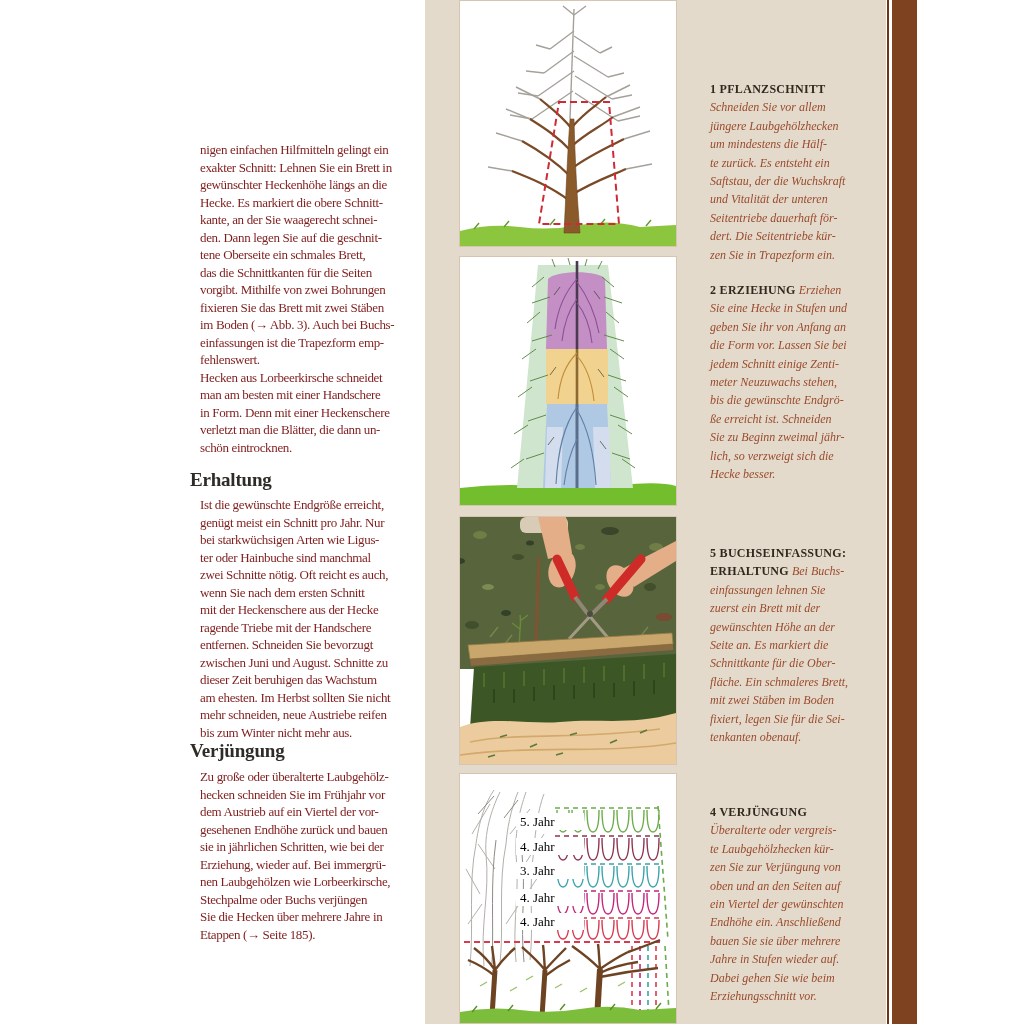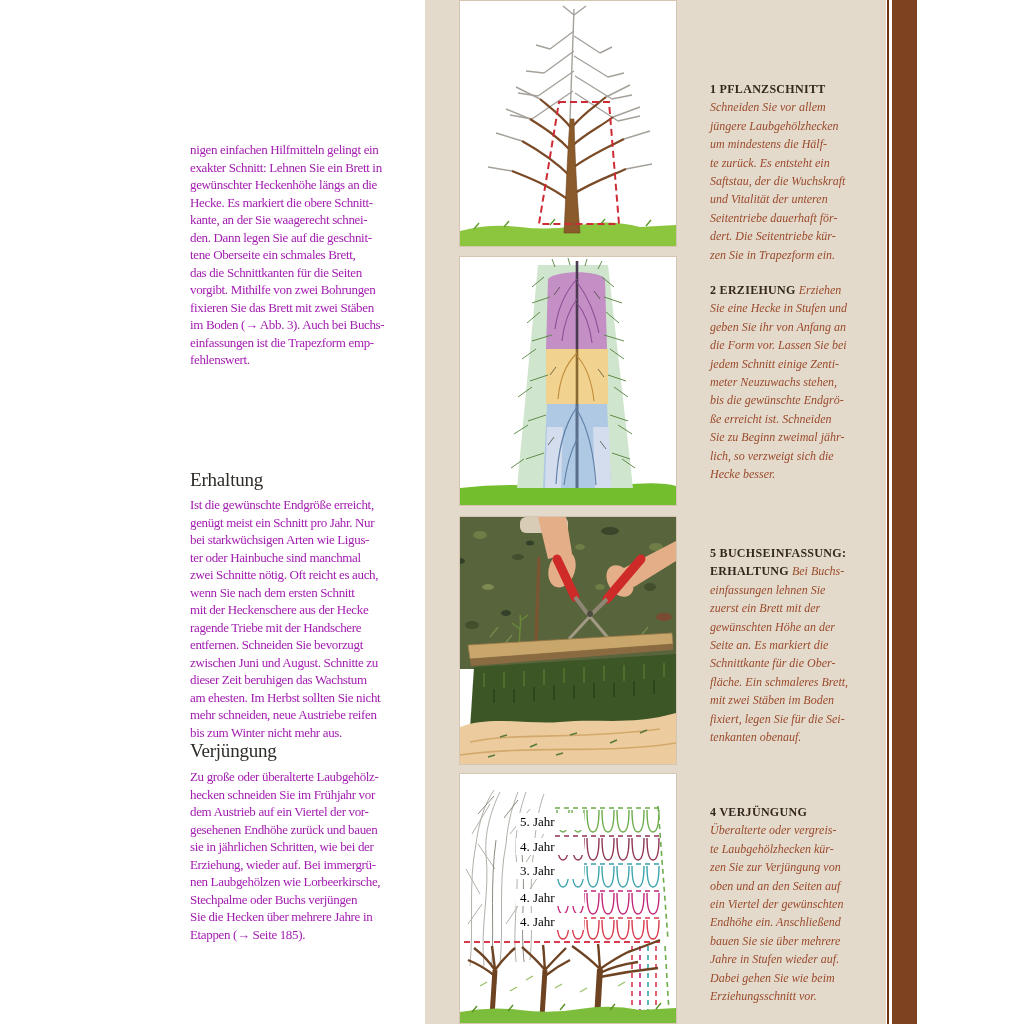--- a/index.html
+++ b/index.html
@@ -3,23 +3,23 @@
 <meta charset="utf-8">
 <style>
   html,body{margin:0;padding:0;background:#fff;}
   .page{position:relative;width:1024px;height:1024px;background:#ffffff;overflow:hidden;
         font-family:"Liberation Serif","DejaVu Serif",serif;}
   .beige{position:absolute;left:425px;top:0;width:461px;height:1024px;background:#e4dacc;}
   .pinstripe{position:absolute;left:887px;top:0;width:2px;height:1024px;background:#6e3415;}
   .brownbar{position:absolute;left:892px;top:0;width:25px;height:1024px;background:#7f4220;}
 
   
-  .col{position:absolute;left:190px;width:232px;color:#a21caf;}
+  .col{position:absolute;left:200px;width:232px;color:#7f1d1d;}
   .col p{margin:0;font-size:13px;line-height:17.5px;letter-spacing:-0.35px;white-space:pre-line;}
-  .h-sec{position:absolute;left:190px;margin:0;font-size:19px;font-weight:normal;color:#2f2c28;letter-spacing:-0.2px;}
+  .h-sec{position:absolute;left:190px;margin:0;font-size:19px;font-weight:bold;color:#2f2c28;letter-spacing:-0.2px;}
 
   
   .fig{position:absolute;left:459px;width:218px;background:#fff;border:1px solid #d6c6b1;box-sizing:border-box;}
   .fig svg{display:block;}
 
   
   .cap{position:absolute;left:710px;width:152px;white-space:pre-line;}
   .cap .t{font-weight:bold;font-size:12px;line-height:15.4px;color:#33281c;letter-spacing:0.3px;}
   .cap .b{font-style:italic;font-size:12px;line-height:15.4px;color:#994a2b;}
 
@@ -41,20 +41,25 @@
 Hecke. Es markiert die obere Schnitt-
 kante, an der Sie waagerecht schnei-
 den. Dann legen Sie auf die geschnit-
 tene Oberseite ein schmales Brett,
 das die Schnittkanten für die Seiten
 vorgibt. Mithilfe von zwei Bohrungen
 fixieren Sie das Brett mit zwei Stäben
 im Boden (→ Abb. 3). Auch bei Buchs-
 einfassungen ist die Trapezform emp-
 fehlenswert.</p>
+    <p>Hecken aus Lorbeerkirsche schneidet
+man am besten mit einer Handschere
+in Form. Denn mit einer Heckenschere
+verletzt man die Blätter, die dann un-
+schön eintrocknen.</p>
   </div>
   <h2 class="h-sec" style="top:469px;">Erhaltung</h2>
   <div class="col" style="top:496px;">
     <p>Ist die gewünschte Endgröße erreicht,
 genügt meist ein Schnitt pro Jahr. Nur
 bei starkwüchsigen Arten wie Ligus-
 ter oder Hainbuche sind manchmal
 zwei Schnitte nötig. Oft reicht es auch,
 wenn Sie nach dem ersten Schnitt
 mit der Heckenschere aus der Hecke

